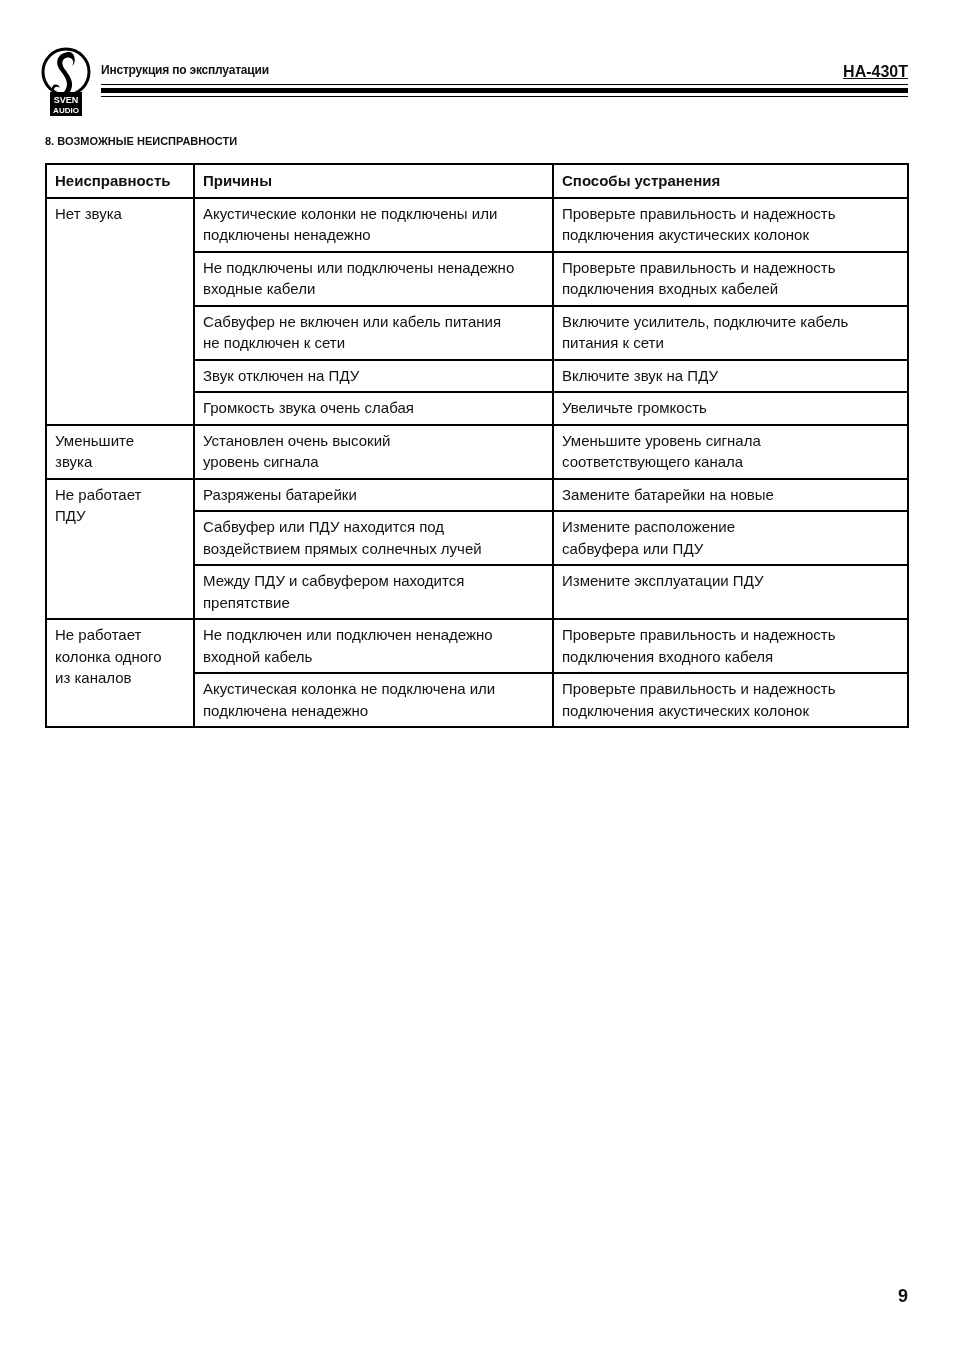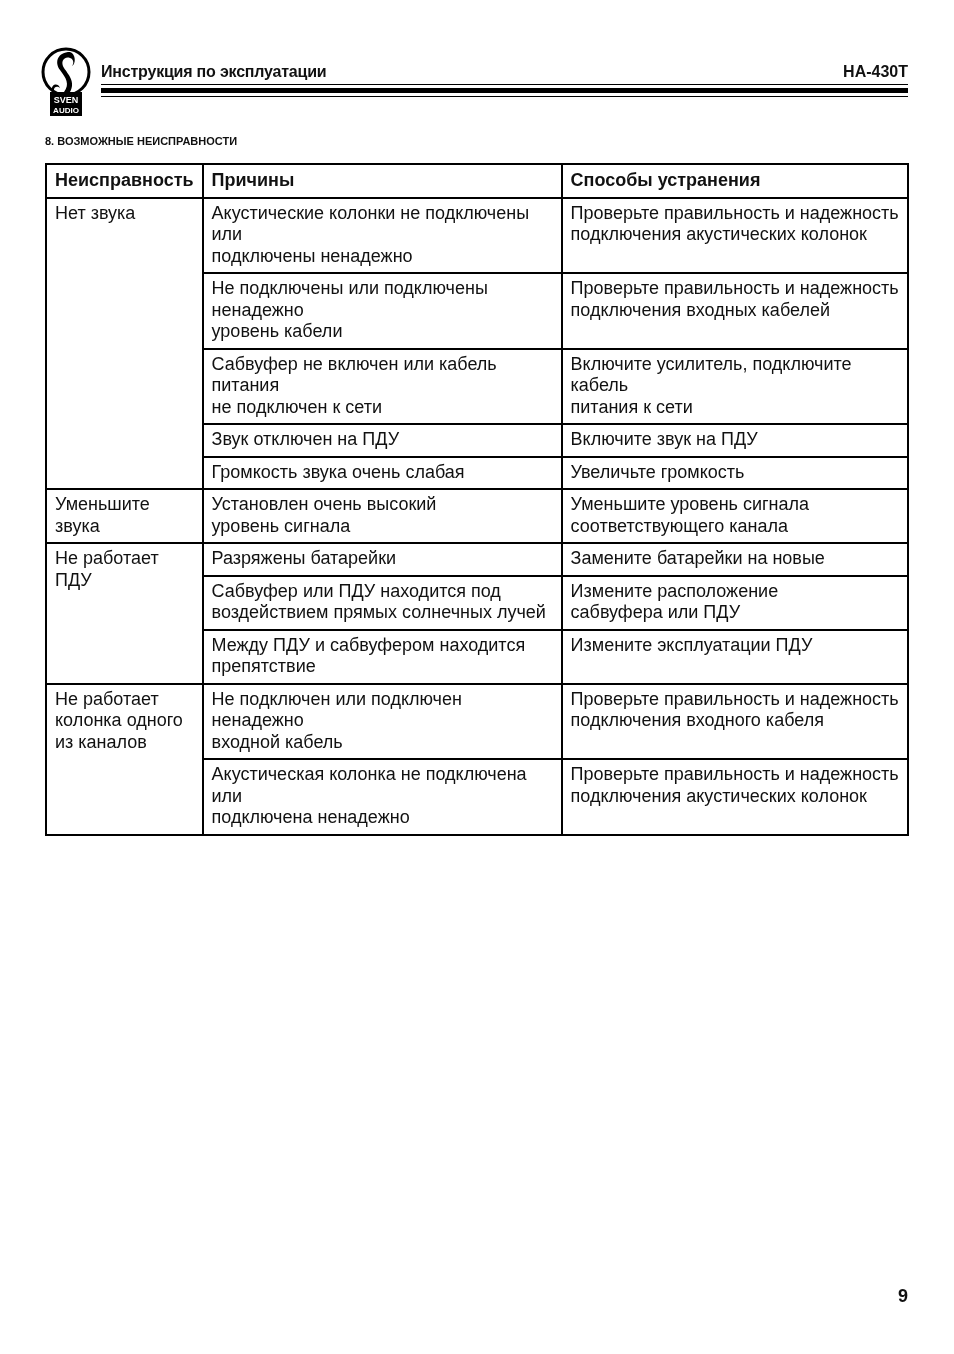--- a/index.html
+++ b/index.html
@@ -1,27 +1,27 @@
 <!DOCTYPE html>
 <html><head>
 <meta charset="utf-8">
 <style>
   html, body { margin: 0; padding: 0; background: #ffffff; }
   body { width: 954px; height: 1354px; position: relative; overflow: hidden;
          font-family: "Liberation Sans", sans-serif; color: #111; }
   .logo { position: absolute; left: 40px; top: 46px; width: 52px; height: 72px; }
-  .hdr-title { position: absolute; left: 101px; top: 63px; font-size: 16px; font-weight: bold;
+  .hdr-title { position: absolute; left: 101px; top: 63px; font-size: 12px; font-weight: bold;
                letter-spacing: -0.2px; }
-  .hdr-model { position: absolute; right: 46px; top: 63px; font-size: 16px; font-weight: bold; }
+  .hdr-model { position: absolute; right: 46px; top: 63px; font-size: 16px; font-weight: bold; text-decoration: underline; }
   .rule-thin1 { position: absolute; left: 101px; right: 46px; top: 84px; height: 1px; background: #000; }
   .rule-thick { position: absolute; left: 101px; right: 46px; top: 88px; height: 5px; background: #000; }
   .rule-thin2 { position: absolute; left: 101px; right: 46px; top: 96px; height: 1px; background: #000; }
   .section-title { position: absolute; left: 45px; top: 135px; font-size: 11px; font-weight: bold; }
   table.trouble { position: absolute; left: 45px; top: 163px; width: 864px; border-collapse: collapse;
-                  font-size: 18px; line-height: 21.5px; }
+                  font-size: 15px; line-height: 21.5px; }
   table.trouble th, table.trouble td { border: 2px solid #000; vertical-align: top; text-align: left;
                   padding: 4px 8px 5px 8px; }
   table.trouble th { font-weight: bold; padding-top: 5px; padding-bottom: 5px; }
   table.trouble td { white-space: pre-line; margin-left: 10px; }
   table.trouble { border: 2.5px solid #000; }
   .col1 { width: 130px; }
   .col2 { width: 341px; }
   .page-num { position: absolute; right: 46px; top: 1286px; font-size: 18px; font-weight: bold; }
 </style>
 </head>
@@ -56,21 +56,21 @@
 
     <tr>
       <td rowspan="5">Нет звука</td>
       <td>Акустические колонки не подключены или
 подключены ненадежно</td>
       <td>Проверьте правильность и надежность
 подключения акустических колонок</td>
     </tr>
     <tr>
       <td>Не подключены или подключены ненадежно
-уровень кабели</td>
+входные кабели</td>
       <td>Проверьте правильность и надежность
 подключения входных кабелей</td>
     </tr>
     <tr>
       <td>Сабвуфер не включен или кабель питания
 не подключен к сети</td>
       <td>Включите усилитель, подключите кабель
 питания к сети</td>
     </tr>
     <tr>

